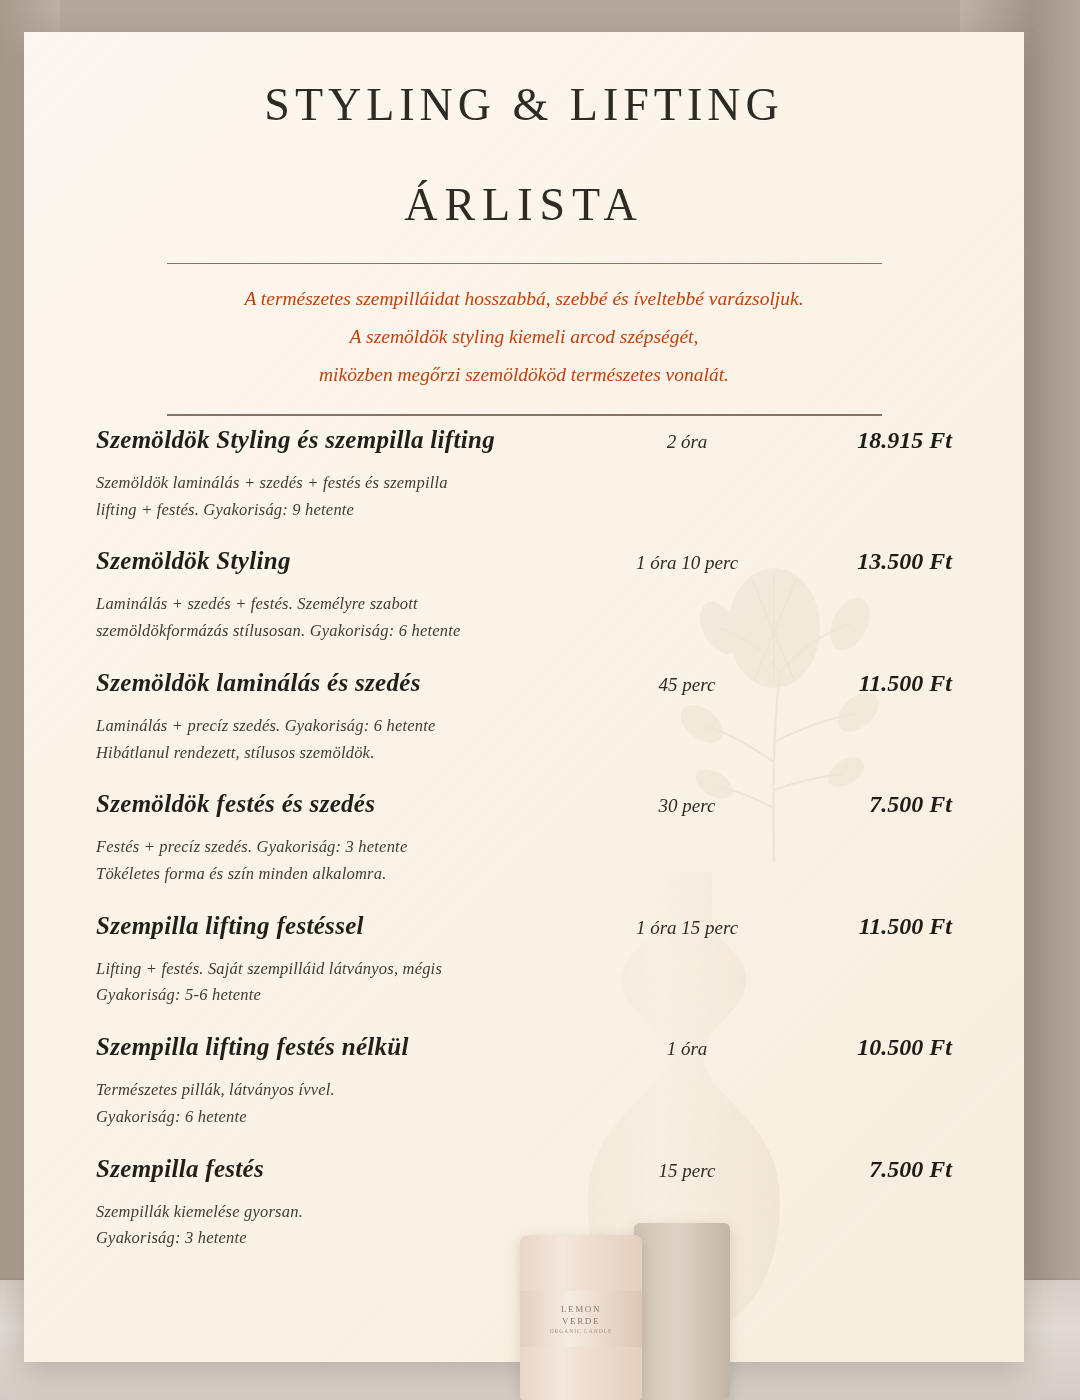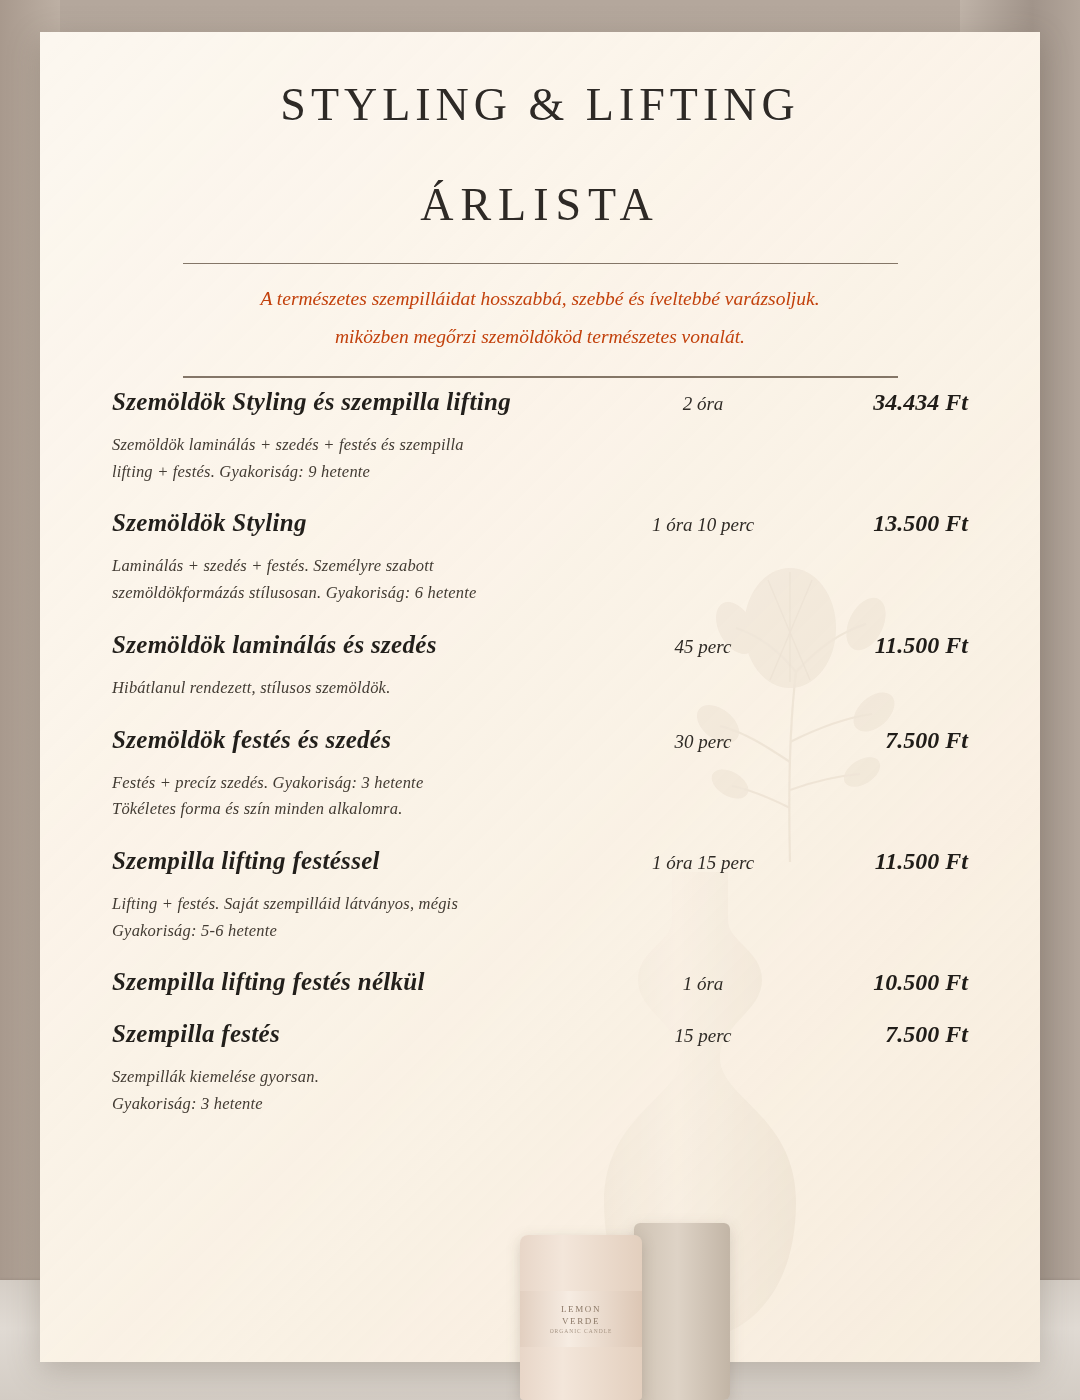--- a/index.html
+++ b/index.html
@@ -34,21 +34,21 @@
   }
   .scene-floor-line {
     position: absolute; left: 0; right: 0; bottom: 118px; height: 3px;
     background: rgba(120,108,98,.25);
     filter: blur(1px);
   }
 
   
   .sheet {
     position: absolute;
-    left: 40px;
+    left: 24px;
     top: 32px;
     width: 1000px;
     height: 1330px;
     background: #fbf3e7;
     box-shadow: 0 8px 30px rgba(90,78,66,.28);
   }
   .sheet::after {
     
     content: "";
     position: absolute; inset: 0;
@@ -248,32 +248,33 @@
                C160 152 202 140 202 108 C202 78 168 70 168 48 L168 0 Z" fill="url(#vg)" opacity="0.8"></path>
     </svg>
   </div>
 
   <div class="header">
     <h1 class="title-1">STYLING &amp; LIFTING</h1>
     <h2 class="title-2">ÁRLISTA</h2>
     <div class="rule"></div>
     <div class="intro">
       <div>A természetes szempilláidat hosszabbá, szebbé és íveltebbé varázsoljuk.</div>
+      <div>A szemöldök styling kiemeli arcod szépségét,</div>
       <div>miközben megőrzi szemöldököd természetes vonalát.</div>
     </div>
     <div class="rule rule-2"></div>
   </div>
 
   <div class="list">
 
     <div class="item">
       <div class="item-top">
         <div class="item-name">Szemöldök Styling és szempilla lifting</div>
         <div class="item-dur">2 óra</div>
-        <div class="item-price">34.434 Ft</div>
+        <div class="item-price">18.915 Ft</div>
       </div>
       <div class="item-desc">
         <div>Szemöldök laminálás + szedés + festés és szempilla</div>
         <div>lifting + festés. Gyakoriság: 9 hetente</div>
       </div>
     </div>
 
     <div class="item">
       <div class="item-top">
         <div class="item-name">Szemöldök Styling</div>
@@ -286,20 +287,21 @@
       </div>
     </div>
 
     <div class="item">
       <div class="item-top">
         <div class="item-name">Szemöldök laminálás és szedés</div>
         <div class="item-dur">45 perc</div>
         <div class="item-price">11.500 Ft</div>
       </div>
       <div class="item-desc">
+        <div>Laminálás + precíz szedés. Gyakoriság: 6 hetente</div>
         <div>Hibátlanul rendezett, stílusos szemöldök.</div>
       </div>
     </div>
 
     <div class="item">
       <div class="item-top">
         <div class="item-name">Szemöldök festés és szedés</div>
         <div class="item-dur">30 perc</div>
         <div class="item-price">7.500 Ft</div>
       </div>
@@ -319,20 +321,24 @@
         <div>Lifting + festés. Saját szempilláid látványos, mégis</div>
         <div>Gyakoriság: 5-6 hetente</div>
       </div>
     </div>
 
     <div class="item">
       <div class="item-top">
         <div class="item-name">Szempilla lifting festés nélkül</div>
         <div class="item-dur">1 óra</div>
         <div class="item-price">10.500 Ft</div>
+      </div>
+      <div class="item-desc">
+        <div>Természetes pillák, látványos ívvel.</div>
+        <div>Gyakoriság: 6 hetente</div>
       </div>
     </div>
 
     <div class="item">
       <div class="item-top">
         <div class="item-name">Szempilla festés</div>
         <div class="item-dur">15 perc</div>
         <div class="item-price">7.500 Ft</div>
       </div>
       <div class="item-desc">

